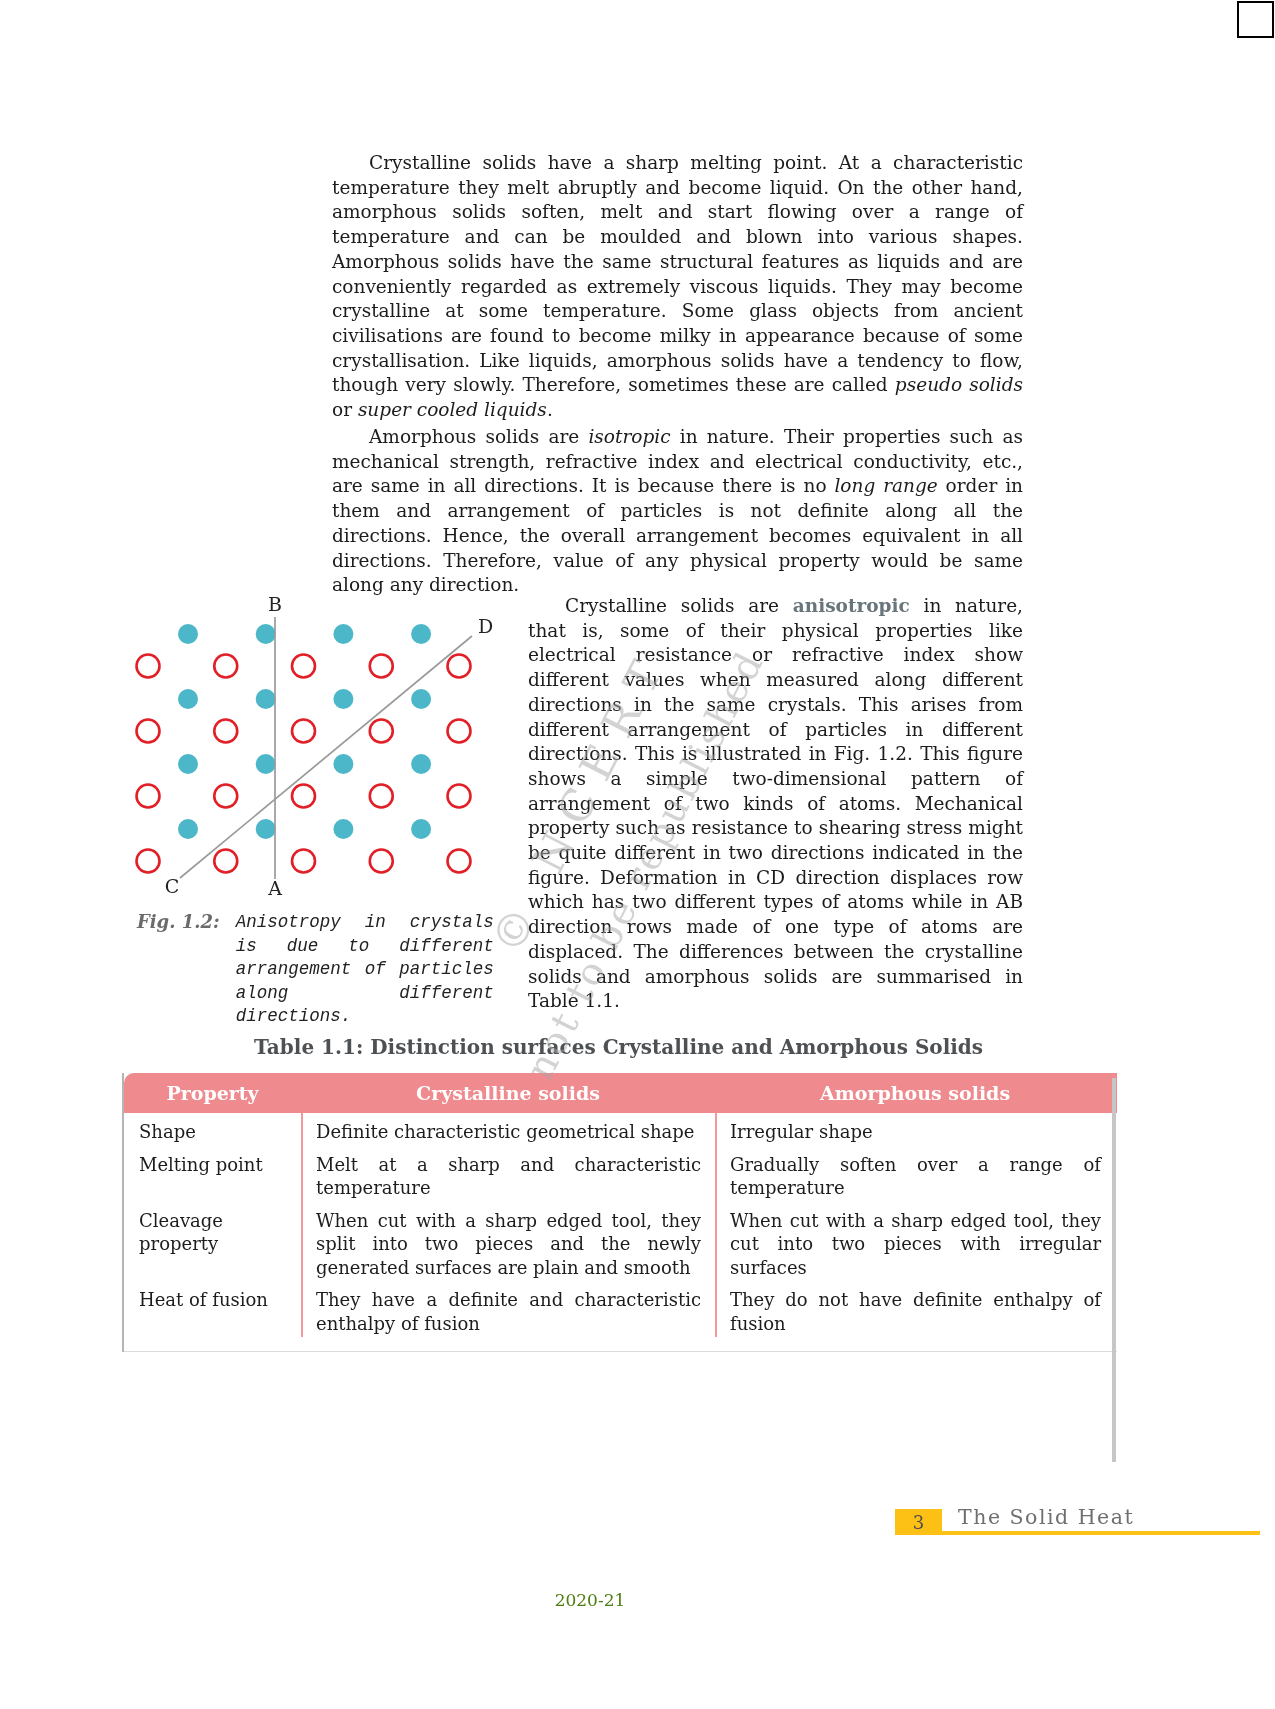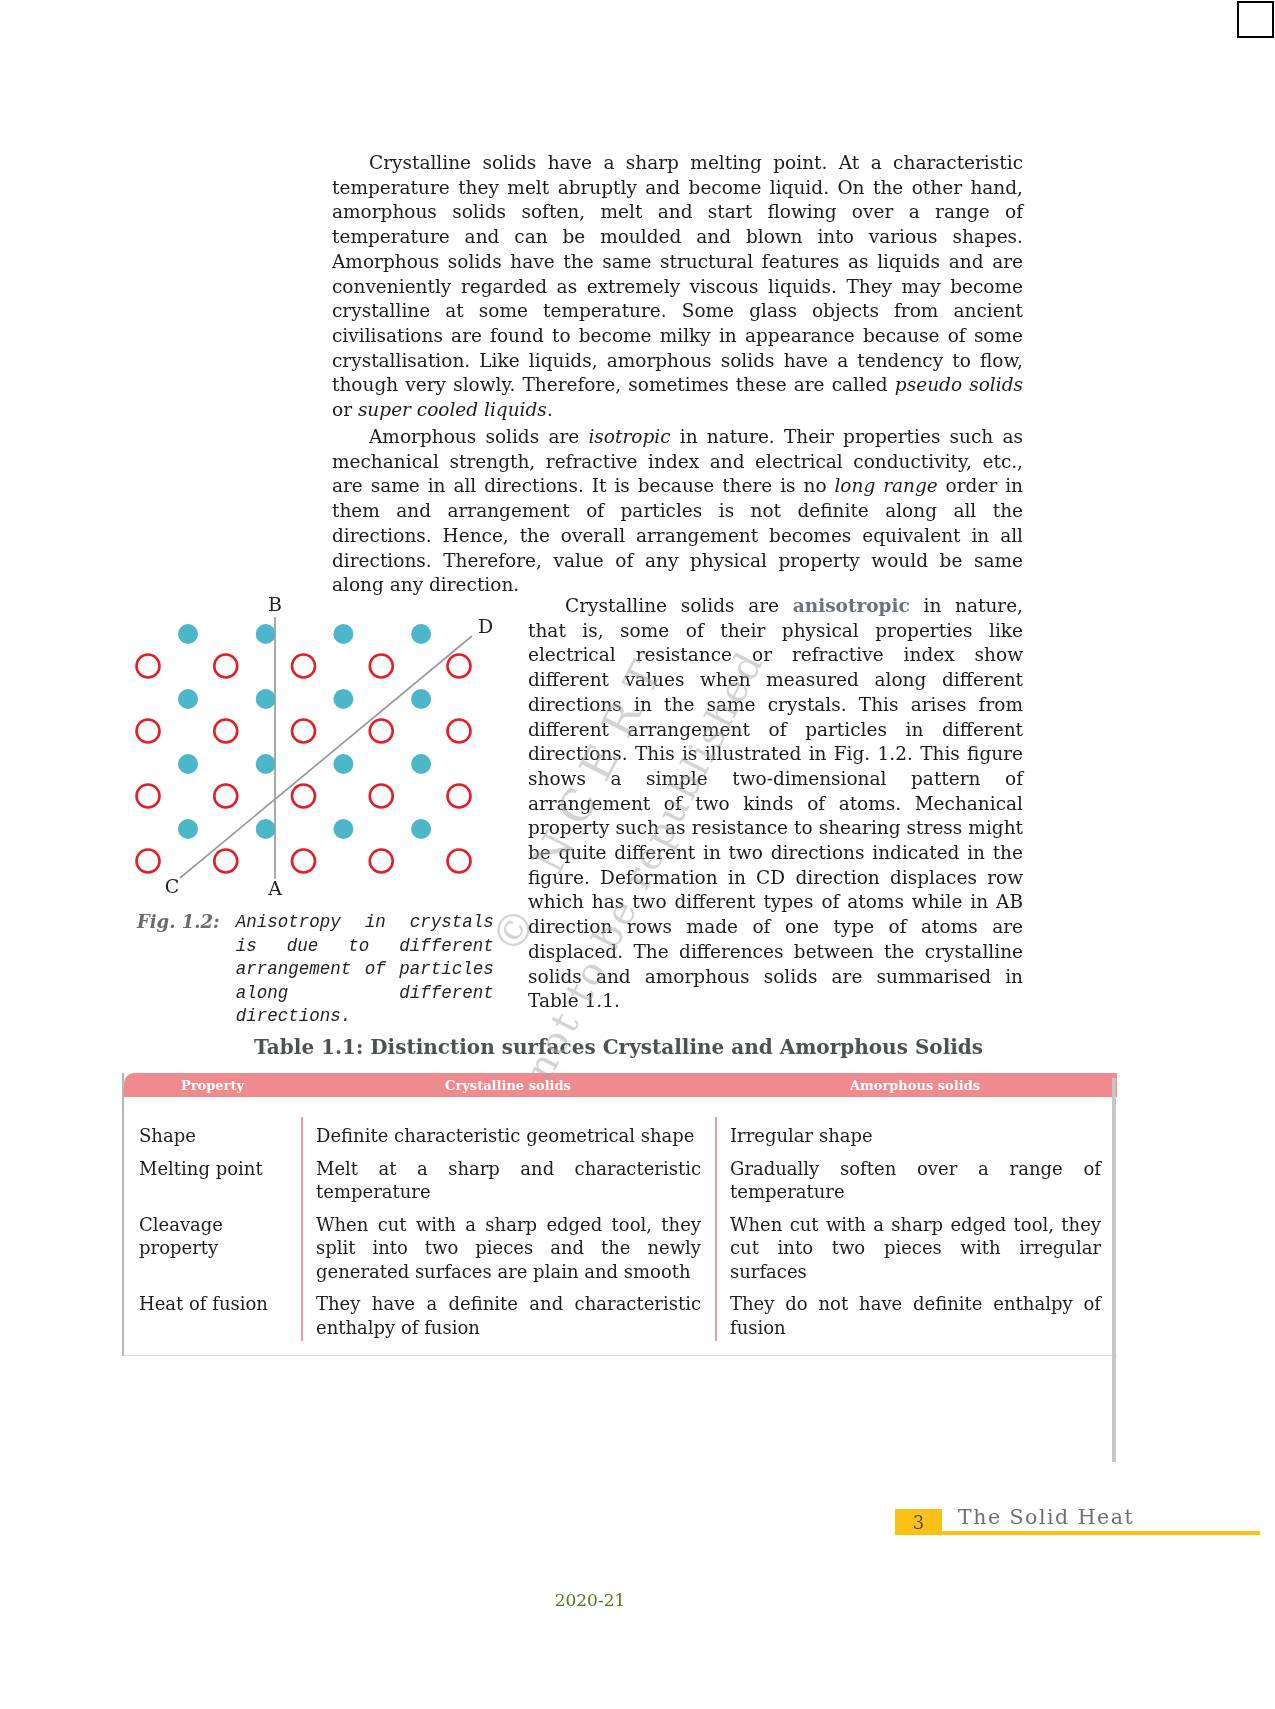--- a/index.html
+++ b/index.html
@@ -21,24 +21,24 @@
   
   .wm{position:absolute;color:rgba(168,168,168,0.5);white-space:nowrap;pointer-events:none;
       font-family:"DejaVu Serif","Liberation Serif",serif;z-index:5;}
   .wm1{left:580px;top:800px;font-size:44px;letter-spacing:16px;transform:translate(-50%,-50%) rotate(-63deg);}
   .wm2{left:645px;top:865px;font-size:38px;letter-spacing:3px;transform:translate(-50%,-50%) rotate(-63deg);}
   
   .table-title{position:absolute;left:122px;top:1035px;width:993px;text-align:center;
     font-weight:bold;font-size:20px;color:#4d5154;}
   .dtable{position:absolute;left:122px;top:1073px;width:993px;border-left:2px solid #b5b5b5;}
   .thead{display:grid;grid-template-columns:177px 414px 400px;background:#ef8a8e;color:#fff;
-    font-weight:bold;font-size:13px;height:24px;align-items:center;text-align:center;
+    font-weight:bold;font-size:19px;height:40px;align-items:center;text-align:center;
     border-top-left-radius:10px;}
   .tbody{display:grid;grid-template-columns:177px 414px 400px;background:#fff;
-    border-bottom:1.5px solid #dcdcdc;font-size:18px;line-height:23.5px;padding-bottom:14px;margin-top:20px;}
+    border-bottom:1.5px solid #dcdcdc;font-size:18px;line-height:23.5px;padding-bottom:14px;}
   .trow{display:contents;}
   .cell{padding:7px 14px 2px 15px;color:#1d1d1d;}
   .cell.c2,.cell.c3{border-left:2px solid #f2999c;text-align:justify;padding-left:13px;}
   .cell.c3{text-align:justify;}
   .table-right-shadow{position:absolute;left:1112px;top:1078px;width:4px;height:384px;background:#c6c6c6;}
   
   .page-badge{position:absolute;left:895px;top:1509px;width:47px;height:26px;background:#fdc116;
     color:#4c4c4c;font-size:18px;display:flex;align-items:center;justify-content:center;}
   .chapter{position:absolute;left:958px;top:1505px;font-size:20.5px;color:#6f6f6f;letter-spacing:1.5px;}
   .footer-rule{position:absolute;left:942px;top:1531px;width:318px;height:3.5px;background:#fdc116;}

